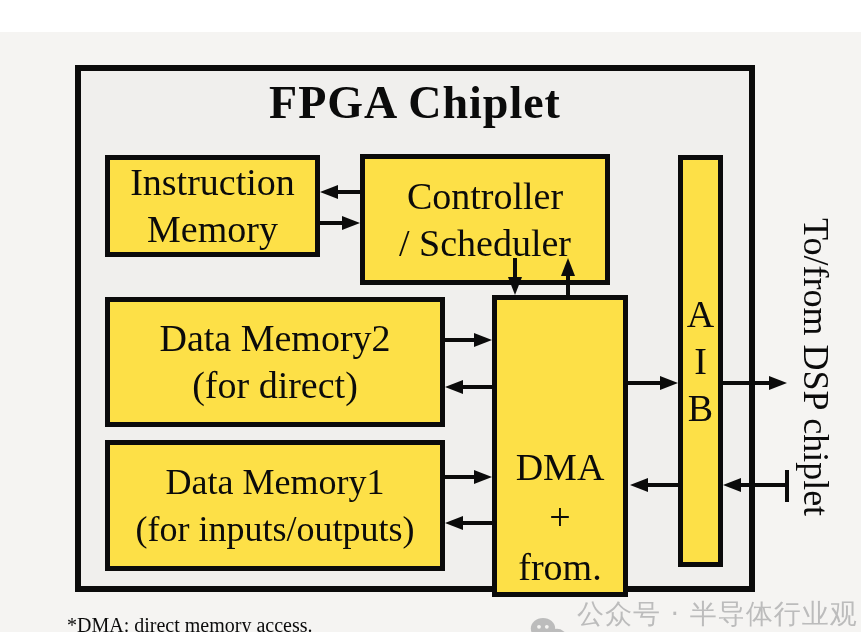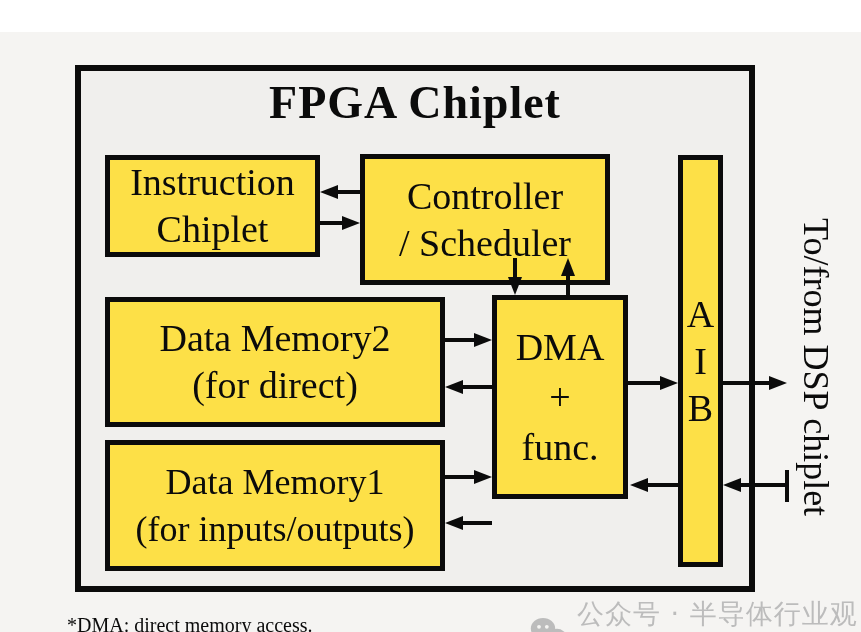--- a/index.html
+++ b/index.html
@@ -32,21 +32,21 @@
     border: 5px solid #0b0b0b;
     display: flex; flex-direction: column;
     align-items: center; justify-content: center;
     text-align: center;
     font-size: 38px; line-height: 47px;
   }
   .box-instruction-memory { left: 105px; top: 123px; width: 215px; height: 102px; }
   .box-controller        { left: 360px; top: 122px; width: 250px; height: 131px; }
   .box-data-memory2      { left: 105px; top: 265px; width: 340px; height: 130px; text-align: center; }
   .box-data-memory1      { left: 105px; top: 408px; width: 340px; height: 131px; font-size: 36px; }
-  .box-dma               { left: 492px; top: 263px; width: 136px; height: 204px; line-height: 50px; }
+  .box-dma               { left: 492px; top: 263px; width: 136px; height: 302px; line-height: 50px; justify-content: flex-end; }
   .box-aib               { left: 678px; top: 123px; width: 45px; height: 412px; line-height: 47px; }
   .hline { position: absolute; height: 4px; background: #0b0b0b; }
   .vline { position: absolute; width: 4px;  background: #0b0b0b; }
   .tri { position: absolute; width: 0; height: 0; }
   .tri-left  { border-top: 7px solid transparent; border-bottom: 7px solid transparent; border-right: 18px solid #0b0b0b; }
   .tri-right { border-top: 7px solid transparent; border-bottom: 7px solid transparent; border-left: 18px solid #0b0b0b; }
   .tri-down  { border-left: 7px solid transparent; border-right: 7px solid transparent; border-top: 18px solid #0b0b0b; }
   .tri-up    { border-left: 7px solid transparent; border-right: 7px solid transparent; border-bottom: 18px solid #0b0b0b; }
   .side-label {
     position: absolute;
@@ -76,42 +76,42 @@
 <body>
 
 <div class="canvas">
 
   <div class="outer-box"></div>
 
   <div class="diagram-title">FPGA Chiplet</div>
 
   <div class="box box-instruction-memory">
     <span>Instruction</span>
-    <span>Chiplet</span>
+    <span>Memory</span>
   </div>
 
   <div class="box box-controller">
     <span>Controller</span>
     <span>/ Scheduler</span>
   </div>
 
   <div class="box box-data-memory2">
     <span>Data Memory2</span>
     <span>(for direct)</span>
   </div>
 
   <div class="box box-data-memory1">
     <span>Data Memory1</span>
     <span>(for inputs/outputs)</span>
   </div>
 
   <div class="box box-dma">
     <span>DMA</span>
     <span>+</span>
-    <span>func.</span>
+    <span>from.</span>
   </div>
 
   <div class="box box-aib">
     <span>A</span>
     <span>I</span>
     <span>B</span>
   </div>
 
   <div>
     <div class="tri tri-left" style="left:320px; top:153px;"></div>

